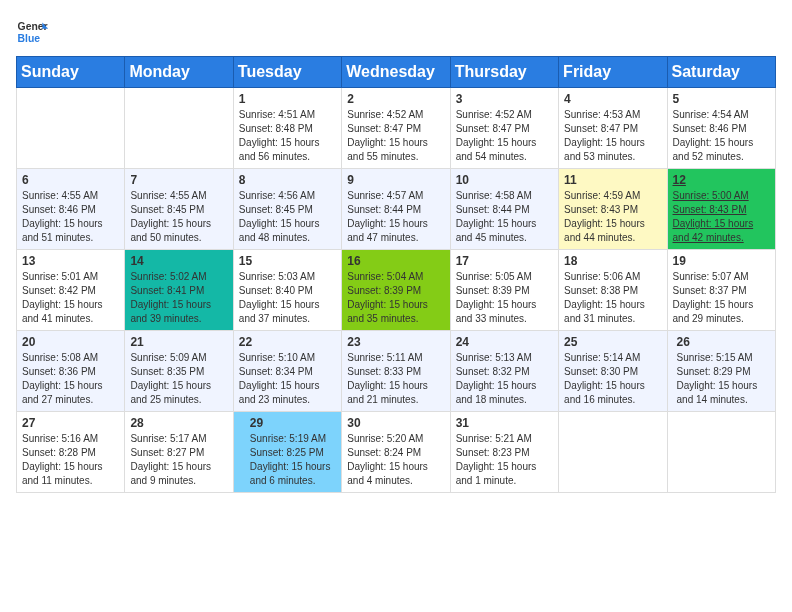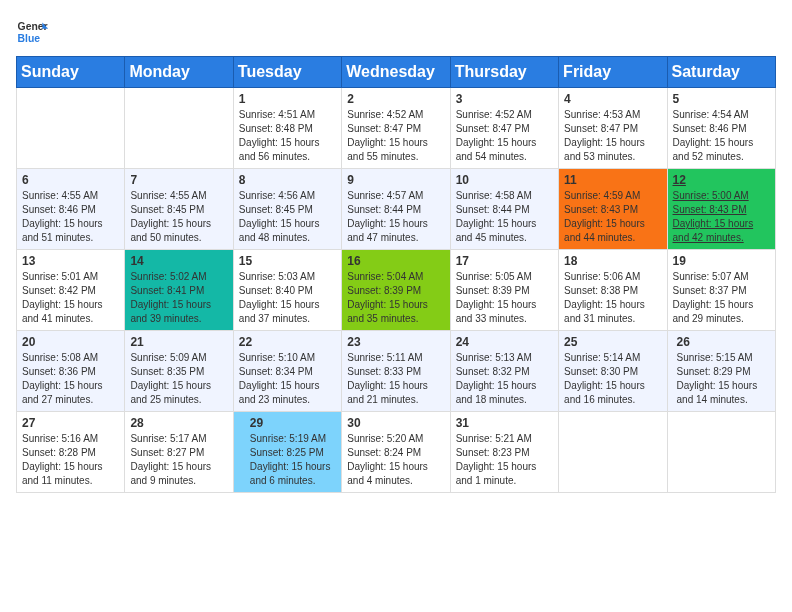--- a/index.html
+++ b/index.html
@@ -180,21 +180,21 @@
 Daylight: 15 hours
 and 47 minutes.</div>
         </td>
         <td style="background: rgb(240, 244, 255);">
           <span class="day-num">10</span>
           <div class="day-info" style="white-space: pre-line;">Sunrise: 4:58 AM
 Sunset: 8:44 PM
 Daylight: 15 hours
 and 45 minutes.</div>
         </td>
-        <td style="background: #f97316;">
+        <td style="background: #fef9c3;">
           <span class="day-num">11</span>
           <div class="day-info" style="white-space: pre-line;">Sunrise: 4:59 AM
 Sunset: 8:43 PM
 Daylight: 15 hours
 and 44 minutes.</div>
         </td>
         <td style="background: #22c55e; text-decoration: underline;">
           <span class="day-num">12</span>
           <div class="day-info" style="white-space: pre-line;">Sunrise: 5:00 AM
 Sunset: 8:43 PM

